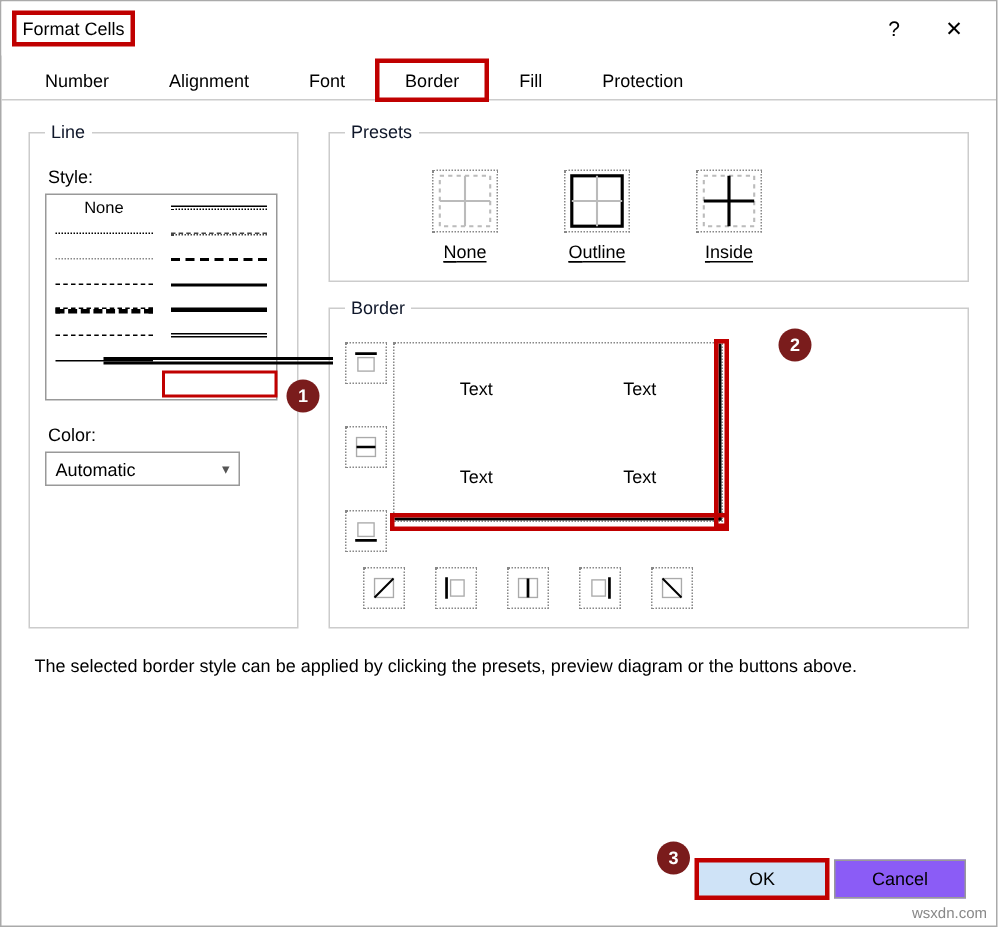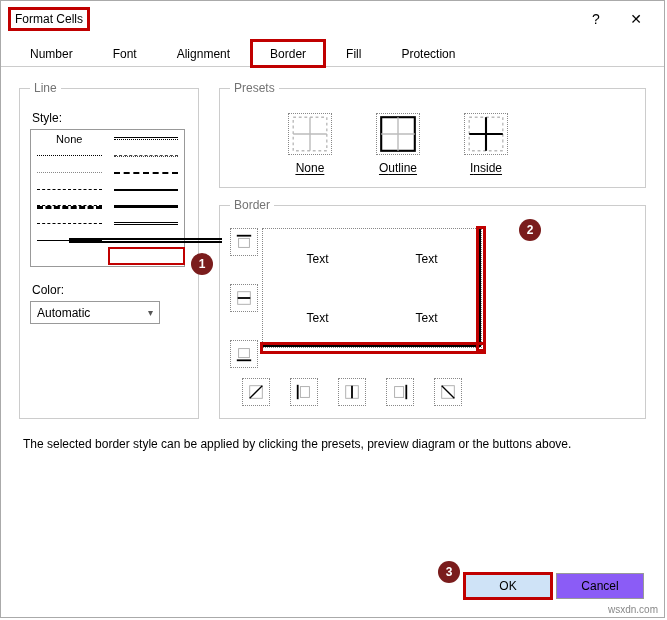--- a/index.html
+++ b/index.html
@@ -57,21 +57,21 @@
     }
     .tab.active {
       border-color: #ccc;
       background: #fff;
     }
     .content { padding: 14px 18px; }
     fieldset {
       border: 1px solid #ccc;
       padding: 10px 10px 12px 10px;
     }
-    legend { padding: 0 4px; color:#737373; }
+    legend { padding: 0 4px; color:#0f172a; }
     .cols { display: flex; gap: 20px; }
     .line-group { width: 180px; }
     .style-label { margin: 6px 0 4px 2px; }
     .style-box {
       border: 1px solid #999;
       width: 155px; height: 138px;
       display: grid;
       grid-template-columns: 1fr 1fr;
       grid-auto-rows: 17px;
       background: #fff;
@@ -182,22 +182,22 @@
 <div class="dialog">
   <div class="titlebar">
     <span class="title red-mark">Format Cells</span>
     <span class="spacer"></span>
     <span class="help">?</span>
     <span class="close">✕</span>
   </div>
 
   <div class="tabs">
     <div class="tab">Number</div>
+    <div class="tab">Alignment</div>
     <div class="tab">Font</div>
-    <div class="tab">Alignment</div>
     <div class="tab active red-mark">Border</div>
     <div class="tab">Fill</div>
     <div class="tab">Protection</div>
   </div>
 
   <div class="content">
     <div class="cols">
       <fieldset class="line-group">
         <legend>Line</legend>
         <div class="style-label">Style:</div>

